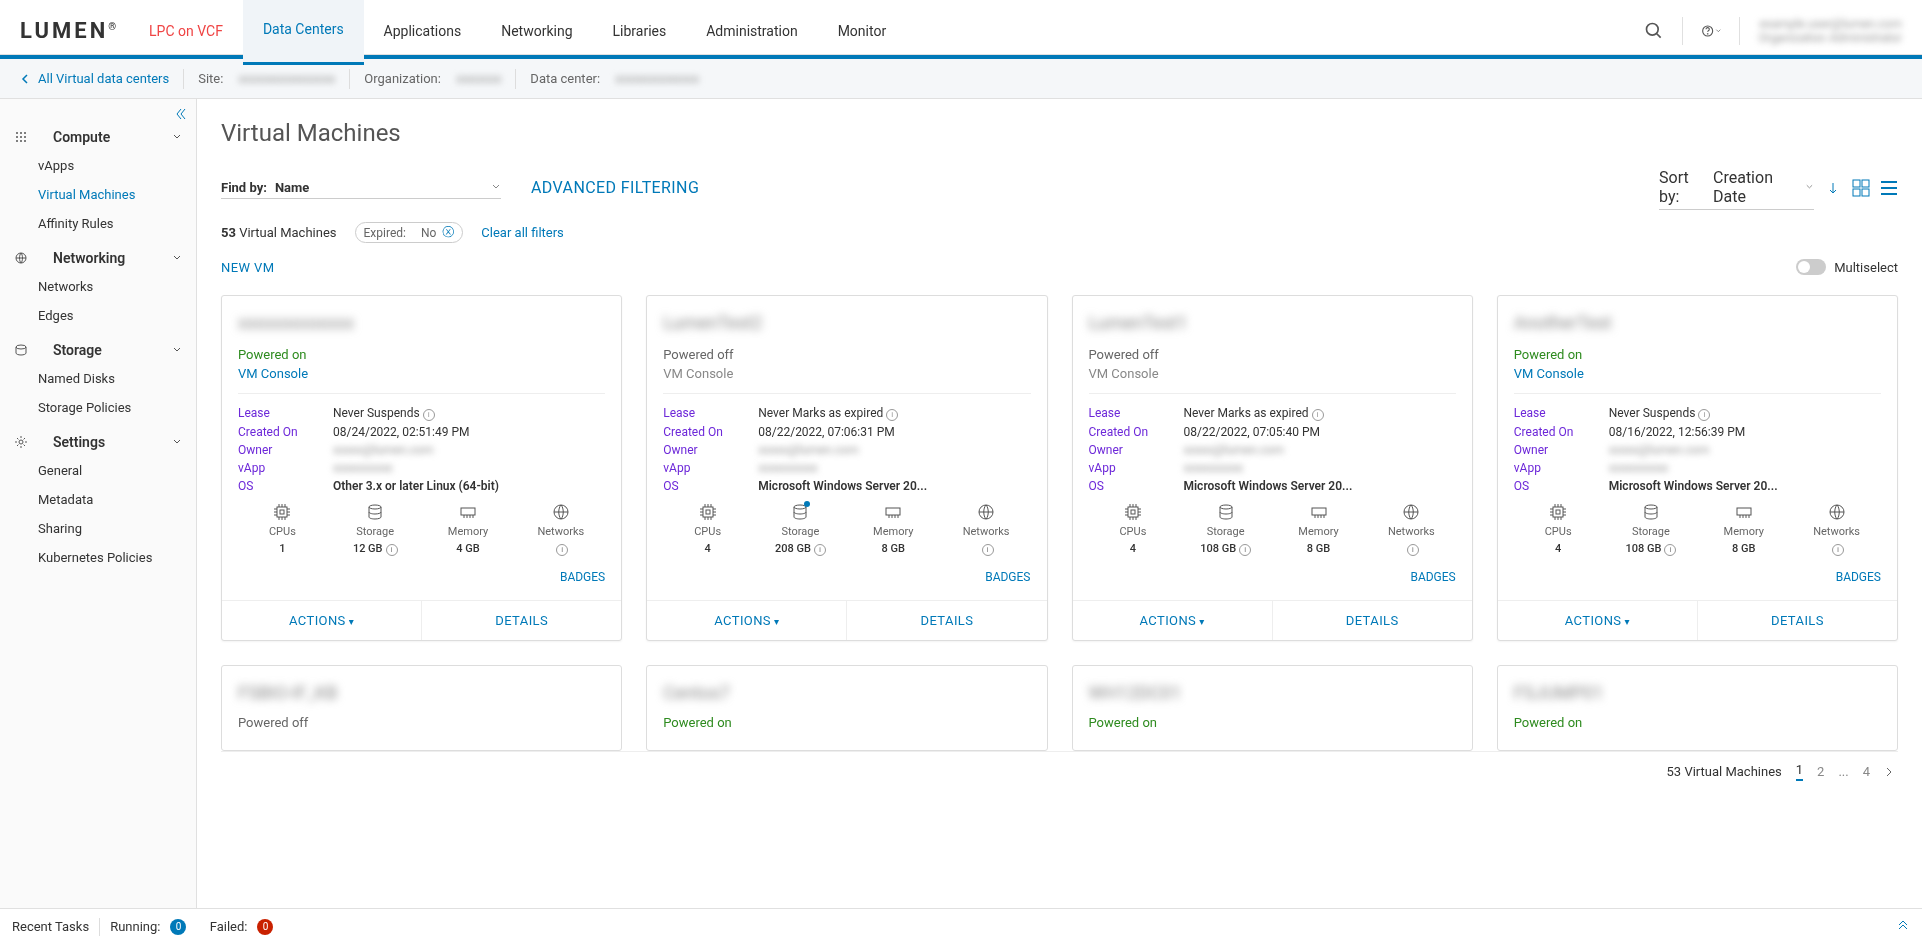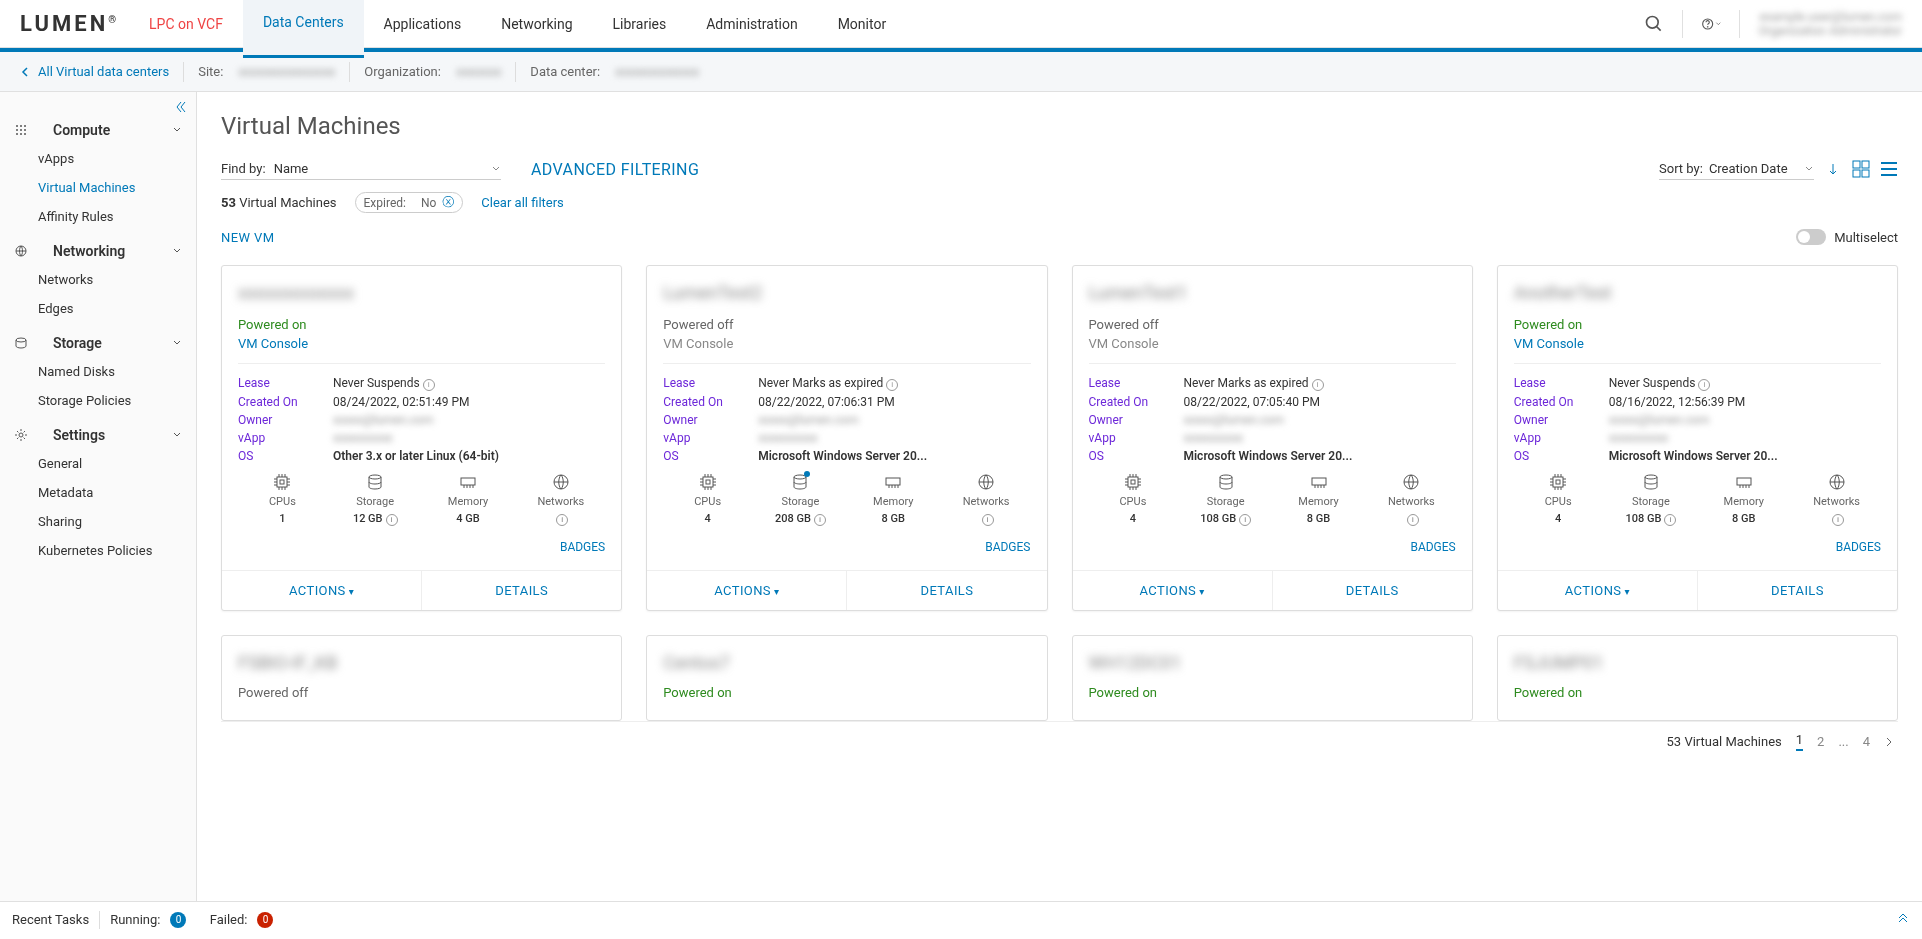--- a/index.html
+++ b/index.html
@@ -1,19 +1,19 @@
 <!DOCTYPE html>
 <html><head>
 <meta charset="utf-8">
 <style>
 * { box-sizing: border-box; margin: 0; padding: 0; }
 body { font-family: -apple-system, BlinkMacSystemFont, "Segoe UI", Roboto, "Helvetica Neue", Arial, sans-serif; font-size: 14px; color: #333; background: #fff; }
 
 
-.top-nav { display: flex; align-items: center; height: 48px; border-bottom: 1px solid #e0e0e0; padding: 0 20px; }
+.top-nav { display: flex; align-items: center; height: 48px; border-bottom: 1px solid #e0e0e0; padding: 0 20px; margin-top: 7px; }
 .logo { font-weight: 700; font-size: 22px; letter-spacing: 3px; margin-right: 30px; }
 .logo sup { font-size: 10px; }
 .product-name { font-size: 14px; color: #ef4444; margin-right: 20px; }
 .nav-tabs { display: flex; flex: 1; }
 .nav-tab { padding: 10px 20px; line-height: 48px; color: #333; cursor: pointer; }
 .nav-tab.active { color: #0079b8; background: #f0f4f8; border-bottom: 3px solid #0079b8; line-height: 45px; }
 .top-right { display: flex; align-items: center; gap: 18px; margin-left: auto; }
 .top-icon { width: 20px; height: 20px; display: flex; align-items: center; justify-content: center; color: #555; cursor: pointer; }
 .divider-v { width: 1px; height: 28px; background: #e0e0e0; }
 .user-info { text-align: right; color: #999; font-size: 12px; filter: blur(3px); }
@@ -35,25 +35,25 @@
 .side-section { margin-top: 24px; }
 .side-header { display: flex; align-items: center; padding: 6px 14px; font-weight: 600; font-size: 14px; color: #333; cursor: pointer; gap: 25px; }
 .side-header .chev { margin-left: auto; }
 .side-item { padding: 7px 14px 7px 38px; font-size: 13px; color: #333; cursor: pointer; }
 .side-item.active { color: #0079b8; }
 
 
 .main { flex: 1; overflow: auto; padding: 20px 24px; position: relative; }
 .page-title { font-size: 24px; color: #555; font-weight: 400; margin-bottom: 18px; }
 .filterbar { display: flex; align-items: center; gap: 30px; margin-bottom: 12px; }
-.find-by { display: flex; align-items: center; gap: 8px; border-bottom: 1px solid #ccc; padding: 3px 0; width: 280px; font-size: 13px; }
+.find-by { display: flex; align-items: center; gap: 8px; border-bottom: 1px solid #ccc; padding: 3px 0; width: 280px; font-size: 13px; font-weight: bold; }
 .find-by .chev { margin-left: auto; color: #888; }
 .adv-filter { color: #0079b8; font-size: 16px; letter-spacing: 0.4px; cursor: pointer; }
 .sort-area { margin-left: auto; display: flex; align-items: center; gap: 12px; }
-.sort-by { display: flex; align-items: center; gap: 6px; border-bottom: 1px solid #ccc; padding: 3px 0; font-size: 13px; width: 155px; }
+.sort-by { display: flex; align-items: center; gap: 6px; border-bottom: 1px solid #ccc; padding: 3px 0; font-size: 16px; width: 155px; }
 .sort-by .chev { margin-left: auto; color: #888; }
 .view-icons { display: flex; gap: 10px; color: #0079b8; }
 .view-icon { cursor: pointer; display: flex; }
 
 .countbar { display: flex; align-items: center; gap: 18px; font-size: 13px; margin-bottom: 16px; }
 .chip { display: inline-flex; align-items: center; gap: 6px; border: 1px solid #ccc; border-radius: 11px; padding: 1px 8px; font-size: 12px; color: #666; }
 .chip .x { color: #0079b8; cursor: pointer; }
 .clear-link { color: #0079b8; font-size: 13px; cursor: pointer; }
 
 .newvm-row { display: flex; align-items: center; margin-bottom: 20px; }

